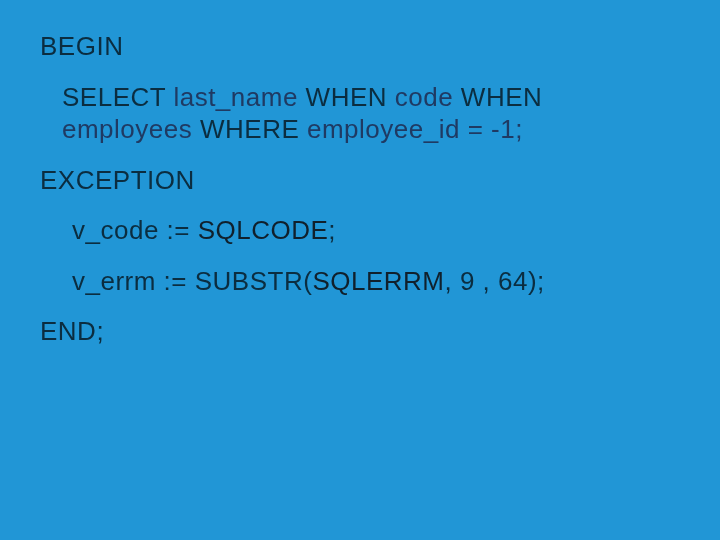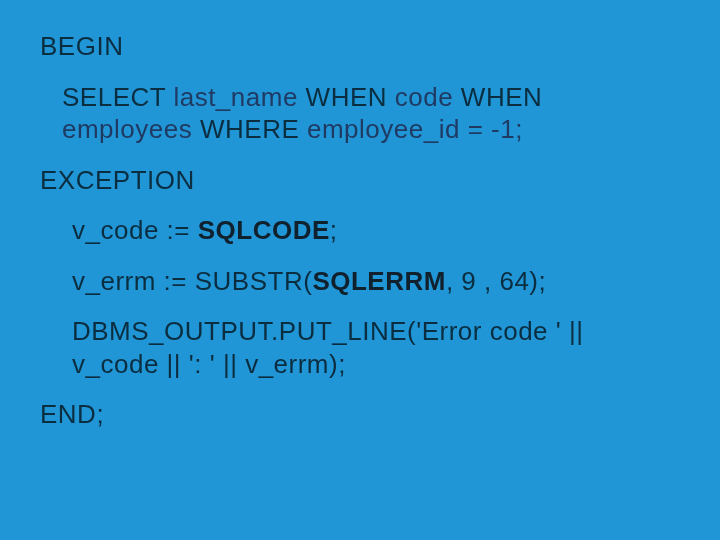--- a/index.html
+++ b/index.html
@@ -23,21 +23,21 @@
     width: 624px;
     height: 540px;
   }
   .line {
     margin: 0 0 18px 0;
     line-height: 1.25;
   }
   .ind1 { padding-left: 22px; }
   .ind2 { padding-left: 32px; }
   .blue-text { color: #1f3a63; text-align: right; }
-  .bold { font-weight: 700; }
+  .bold { font-weight: 400; }
   .deep { color: #10202c; }
 </style>
 </head>
 <body>
 
 <div class="slide">
 
   <p class="line">BEGIN</p>
 
   <p class="line ind1">
@@ -48,17 +48,16 @@
 
 
   <p class="line ind2">
     <span>v_code := </span><span class="bold deep">SQLCODE</span><span>;</span>
   </p>
 
   <p class="line ind2">
     <span>v_errm := SUBSTR(</span><span class="bold deep">SQLERRM</span><span>, 9 , 64);</span>
   </p>
 
-  <p class="line ind2">DBMS_OUTPUT.PUT_LINE('Error code ' || v_code || ': ' || v_errm);</p>
 
   <p class="line">END;</p>
 
 </div>
 
 </body></html>

